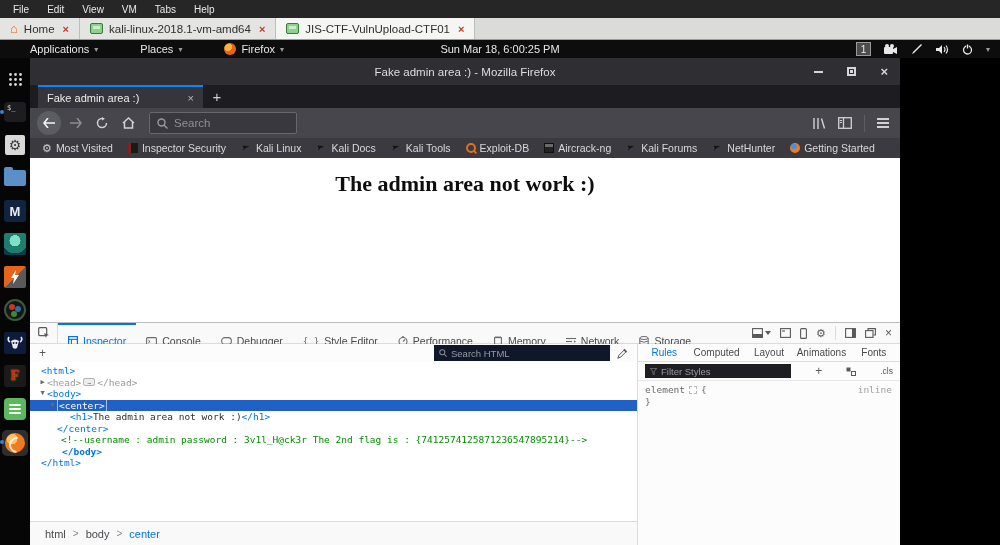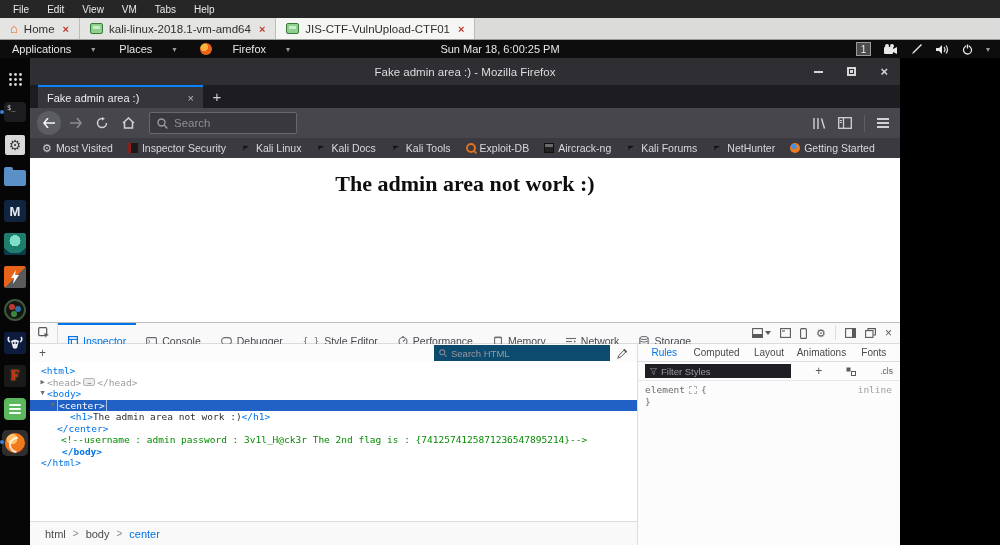--- a/index.html
+++ b/index.html
@@ -19,21 +19,21 @@
     background:#e4e4e2; border-right:1px solid #bdbdbb; }
   .vm-tab.active { background:#f5f5f3; }
   .vm-close { color:#c0392b; font-weight:bold; font-size:11px; margin-left:2px; }
   .home-glyph { color:#e8641a; font-size:13px; font-weight:bold; line-height:1; }
   .vm-scr { width:13px; height:11px; background:#8fd08f; border:1px solid #3a7a3a; border-radius:2px; position:relative; }
   .vm-scr::after { content:""; position:absolute; inset:2px 2px 4px 2px; background:#c9eec9; }
 
   
   .kali-panel { position:absolute; top:40px; left:0; width:1000px; height:18px; background:#0d0d0d;
     display:flex; align-items:center; color:#e8e8e8; font-size:11px; }
-  .kp-item { display:flex; align-items:center; gap:20px; padding:10px 12px; height:100%; }
+  .kp-item { display:flex; align-items:center; gap:5px; padding:10px 12px; height:100%;margin-left:18px; }
   .caret { color:#9a9a9a; font-size:8px; }
   .ff-mini { width:12px; height:12px; border-radius:50%; background:radial-gradient(circle at 35% 35%, #ffb13d 0 35%, #e8641a 36% 100%); }
   .kp-clock { position:absolute; left:0; right:0; text-align:center; pointer-events:none; }
   .kp-right { margin-left:auto; display:flex; align-items:center; gap:13px; padding-right:10px; }
   .ws-box { width:15px; height:14px; background:#4c4c4c; border:1px solid #9a9a9a; color:#eee; font-size:10px;
     display:flex; align-items:center; justify-content:center; }
 
   
   .dock { position:absolute; top:58px; left:0; width:30px; height:487px; background:#060606;
     display:flex; flex-direction:column; align-items:center; }
@@ -110,21 +110,21 @@
   .dt-pick { width:28px; display:flex; align-items:center; justify-content:center; border-right:1px solid #dcdcde; color:#585959; }
   .dt-tab { display:flex; align-items:center; gap:5px; padding:16px 10px; border-top:2px solid transparent; }
   .dt-tab.active { color:#0074e8; border-top-color:#0074e8; }
   .dt-tb-right { margin-left:auto; display:flex; align-items:center; gap:9px; padding:0 8px; color:#585959; }
   .dt-tb-right .vsep2 { width:1px; height:14px; background:#dcdcde; }
 
   .dt-main { flex:1; display:flex; min-height:0; }
   .dt-left { flex:1; display:flex; flex-direction:column; border-right:1px solid #dcdcde; min-width:0; }
   .dt-searchrow { height:18px; display:flex; align-items:center; background:#fcfcfc; }
   .add-node { margin-left:9px; color:#585959; font-size:12px; line-height:1; }
-  .dt-search { margin-left:auto; width:176px; height:14px; background:#0c4a6e; display:flex; align-items:center; gap:4px; padding:8px 5px; }
+  .dt-search { margin-left:auto; width:176px; height:14px; background:#0f172a; display:flex; align-items:center; gap:4px; padding:8px 5px; }
   .dt-search .ph { color:#9a9a9e; font-size:9.5px; }
   .eyedrop { margin:0 9px 0 7px; color:#585959; }
 
   .dt-tree { flex:1; font-family:"DejaVu Sans Mono","Liberation Mono",monospace; font-size:9.5px; line-height:11.5px;
     padding-top:3px; color:#303030; overflow:hidden; }
   .trow { display:flex; align-items:center; height:11.5px; white-space:pre; }
   .arr { width:9px; color:#6a6a6c; font-size:7px; flex:none; text-align:center; }
   .tag { color:#0074e8; }
   .dim, .dim .tag { color:#9a9a9c; }
   .chip { display:inline-flex; align-items:center; justify-content:center; width:12px; height:8px; margin:0 2px;

